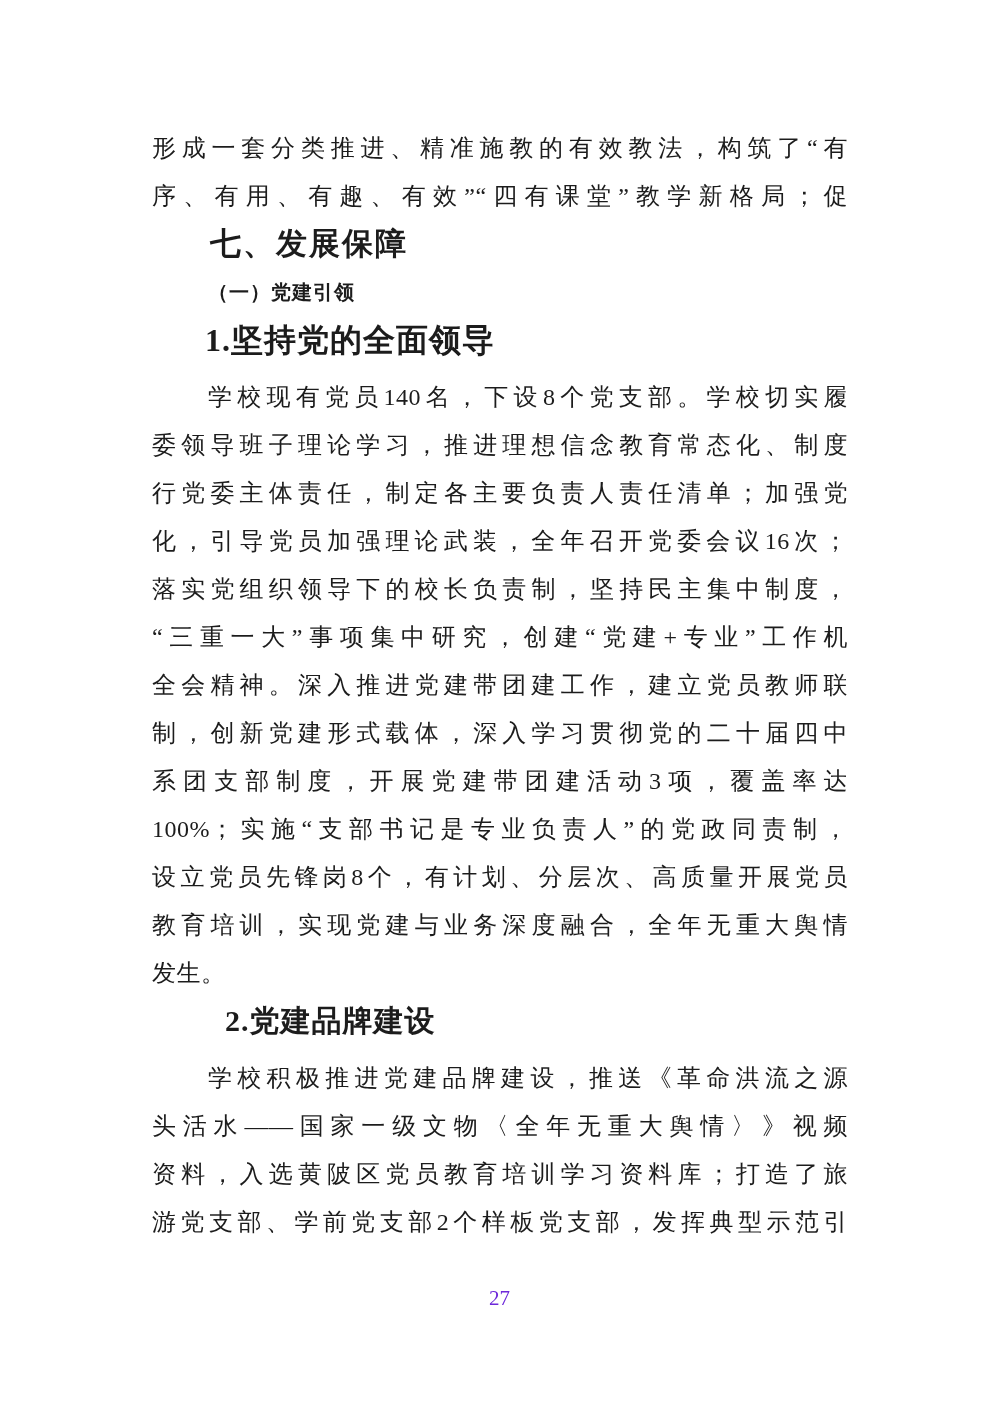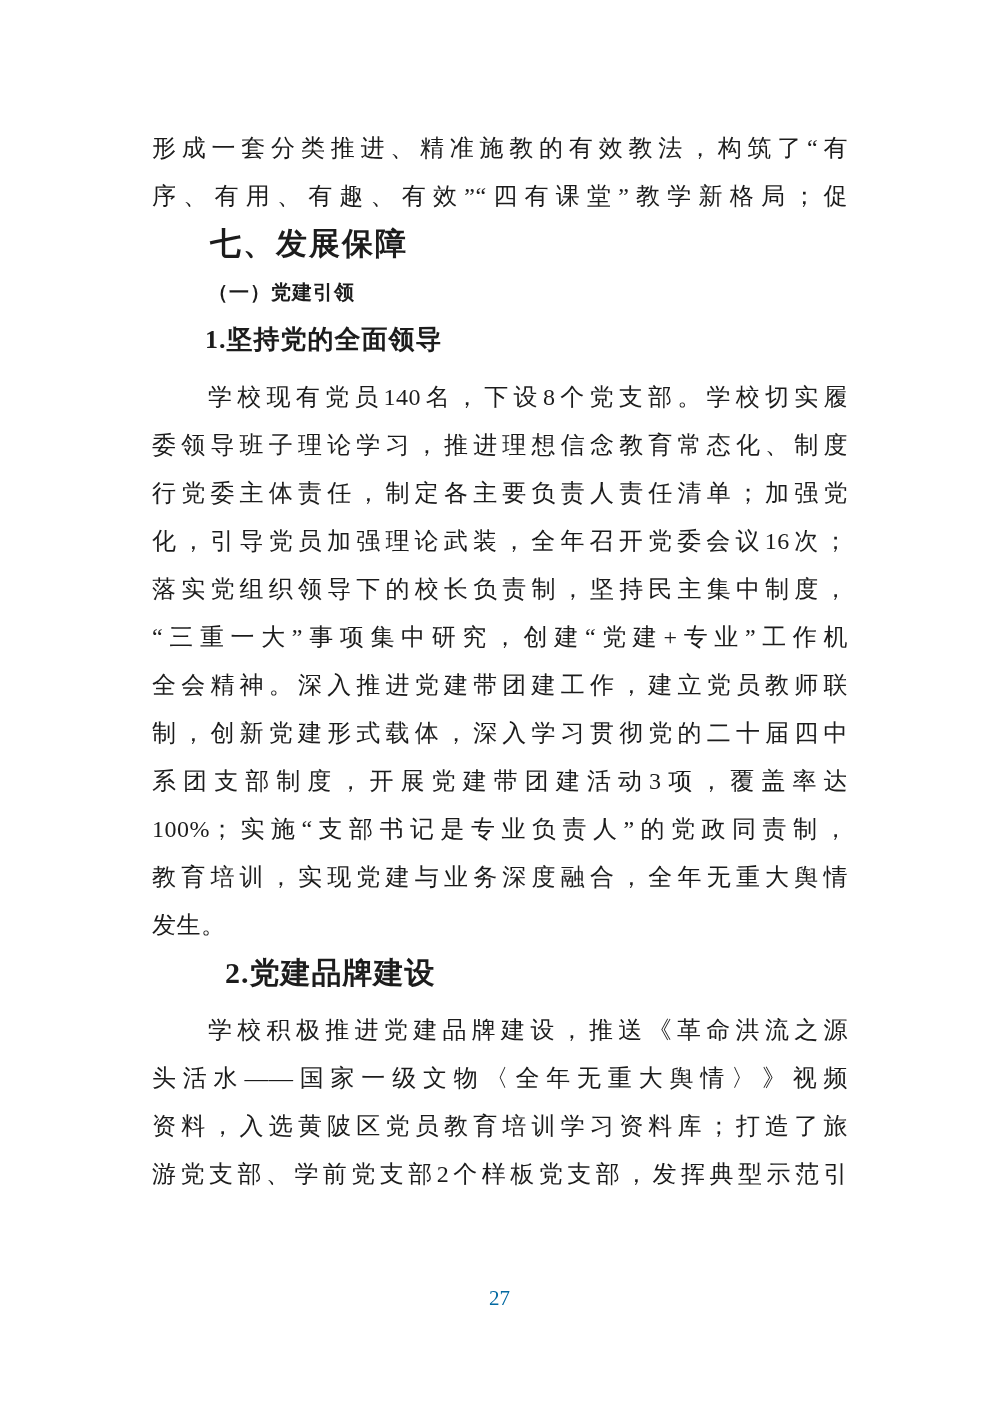--- a/index.html
+++ b/index.html
@@ -45,41 +45,41 @@
   
   .line.k-h2 {
     font-weight: 700;
     font-size: 20px;
     padding-left: 56px;
     letter-spacing: 1px;
   }
   
   .line.k-h3 {
     font-weight: 700;
-    font-size: 26px;
+    font-size: 32px;
     padding-left: 53px;
     letter-spacing: 1px;
   }
   
   .line.k-h3b {
     font-weight: 700;
     font-size: 30px;
     padding-left: 73px;
     letter-spacing: 1px;
   }
   .page-number {
     position: absolute;
     top: 1284px;
     left: 0;
     width: 100%;
     text-align: center;
     font-size: 21px;
     line-height: 28px;
     font-family: "Liberation Serif", "DejaVu Serif", serif;
-    color: #0369a1;
+    color: #6d28d9;
   }
 </style>
 </head>
 <body>
 
 <div class="page" style="background: rgb(255, 255, 255); color: rgb(28, 28, 28);">
   <div class="content">
       <div class="line k-body j">形成一套分类推进、精准施教的有效教法，构筑了“有</div>
       <div class="line k-body j">序、有用、有趣、有效”“四有课堂”教学新格局；促</div>
       <div class="line k-h1">七、发展保障</div>
@@ -88,20 +88,21 @@
       <div class="line k-body j indent">学校现有党员140名，下设8个党支部。学校切实履</div>
       <div class="line k-body j">委领导班子理论学习，推进理想信念教育常态化、制度</div>
       <div class="line k-body j">行党委主体责任，制定各主要负责人责任清单；加强党</div>
       <div class="line k-body j">化，引导党员加强理论武装，全年召开党委会议16次；</div>
       <div class="line k-body j">落实党组织领导下的校长负责制，坚持民主集中制度，</div>
       <div class="line k-body j">“三重一大”事项集中研究，创建“党建+专业”工作机</div>
       <div class="line k-body j">全会精神。深入推进党建带团建工作，建立党员教师联</div>
       <div class="line k-body j">制，创新党建形式载体，深入学习贯彻党的二十届四中</div>
       <div class="line k-body j">系团支部制度，开展党建带团建活动3项，覆盖率达</div>
       <div class="line k-body j">100%；实施“支部书记是专业负责人”的党政同责制，</div>
+      <div class="line k-body j">设立党员先锋岗8个，有计划、分层次、高质量开展党员</div>
       <div class="line k-body j">教育培训，实现党建与业务深度融合，全年无重大舆情</div>
       <div class="line k-body">发生。</div>
       <div class="line k-h3b">2.党建品牌建设</div>
       <div class="line k-body j indent">学校积极推进党建品牌建设，推送《革命洪流之源</div>
       <div class="line k-body j">头活水——国家一级文物〈全年无重大舆情〉》视频</div>
       <div class="line k-body j">资料，入选黄陂区党员教育培训学习资料库；打造了旅</div>
       <div class="line k-body j">游党支部、学前党支部2个样板党支部，发挥典型示范引</div>
     </div>
   <div class="page-number">27</div>
 </div>

